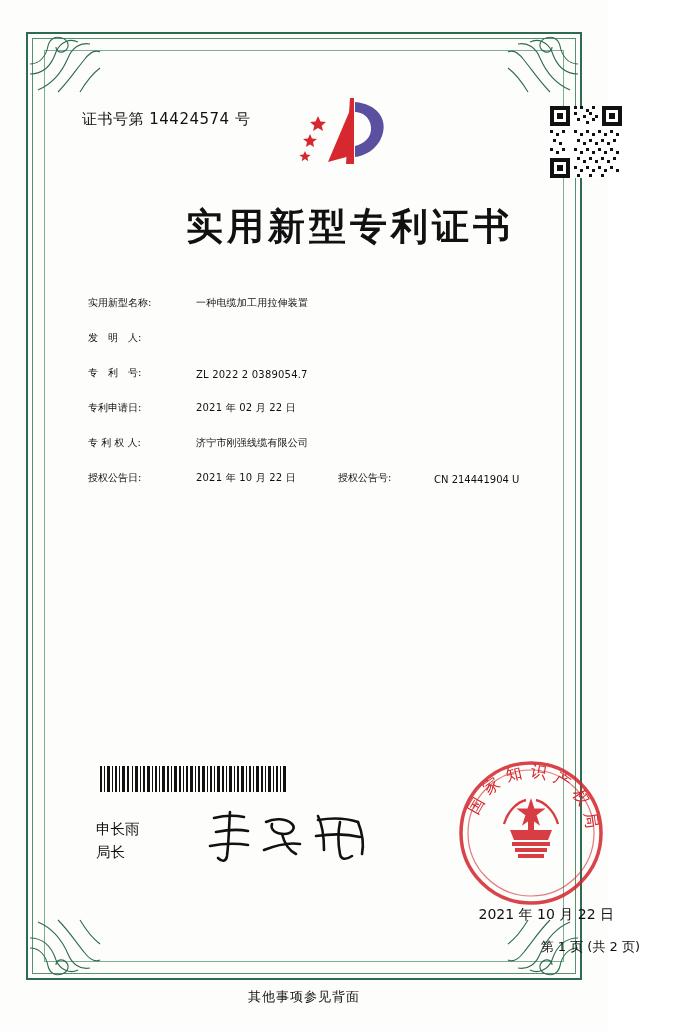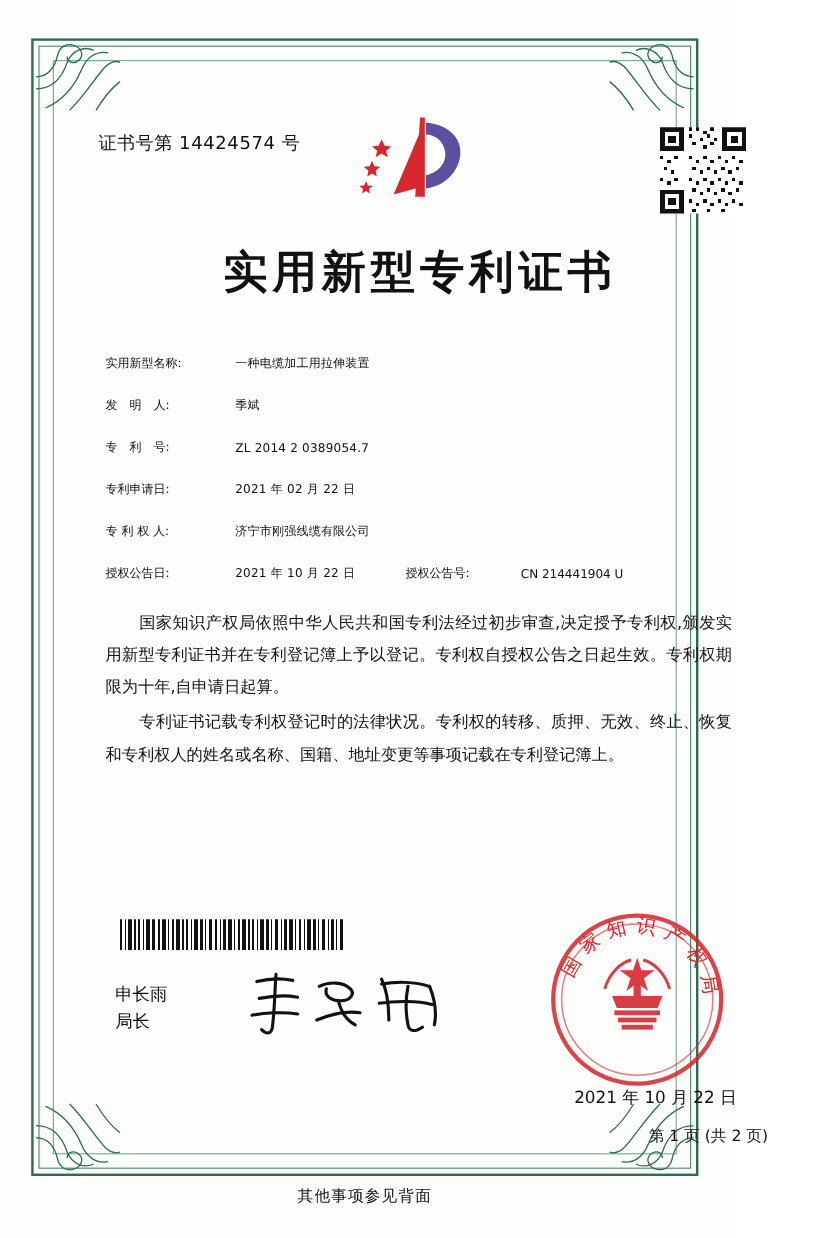--- a/index.html
+++ b/index.html
@@ -372,48 +372,43 @@
 
     <div class="doc-title">实用新型专利证书</div>
 
     <div class="fields">
       <div class="field-row">
         <div class="field-label">实用新型名称:</div>
         <div class="field-value">一种电缆加工用拉伸装置</div>
       </div>
       <div class="field-row">
         <div class="field-label">发　明　人:</div>
-        <div class="field-value">季斌</div>
       </div>
       <div class="field-row">
         <div class="field-label">专　利　号:</div>
-        <div class="field-value">ZL 2014 2 0389054.7</div>
+        <div class="field-value">ZL 2022 2 0389054.7</div>
       </div>
       <div class="field-row">
         <div class="field-label">专利申请日:</div>
         <div class="field-value">2021 年 02 月 22 日</div>
       </div>
       <div class="field-row">
         <div class="field-label">专 利 权 人:</div>
         <div class="field-value">济宁市刚强线缆有限公司</div>
       </div>
       <div class="field-row two-col">
         <div class="col1">
           <div class="field-label">授权公告日:</div>
           <div class="field-value">2021 年 10 月 22 日</div>
         </div>
         <div class="col2-label">授权公告号:</div>
         <div class="col2-value">CN 214441904 U</div>
       </div>
     </div>
 
-    <div class="paragraphs">
-      <div class="para">国家知识产权局依照中华人民共和国专利法经过初步审查,决定授予专利权,颁发实用新型专利证书并在专利登记簿上予以登记。专利权自授权公告之日起生效。专利权期限为十年,自申请日起算。</div>
-      <div class="para">专利证书记载专利权登记时的法律状况。专利权的转移、质押、无效、终止、恢复和专利权人的姓名或名称、国籍、地址变更等事项记载在专利登记簿上。</div>
-    </div>
 
     <div class="barcode">
       <svg width="190" height="26" viewBox="0 0 190 26" shape-rendering="crispEdges">
         <g fill="#111">
           <rect x="0" y="0" width="2" height="26"></rect>
             <rect x="4" y="0" width="1" height="26"></rect>
           <rect x="7" y="0" width="3" height="26"></rect>
             <rect x="12" y="0" width="1" height="26"></rect>
           <rect x="15" y="0" width="2" height="26"></rect>
             <rect x="19" y="0" width="1" height="26"></rect>

